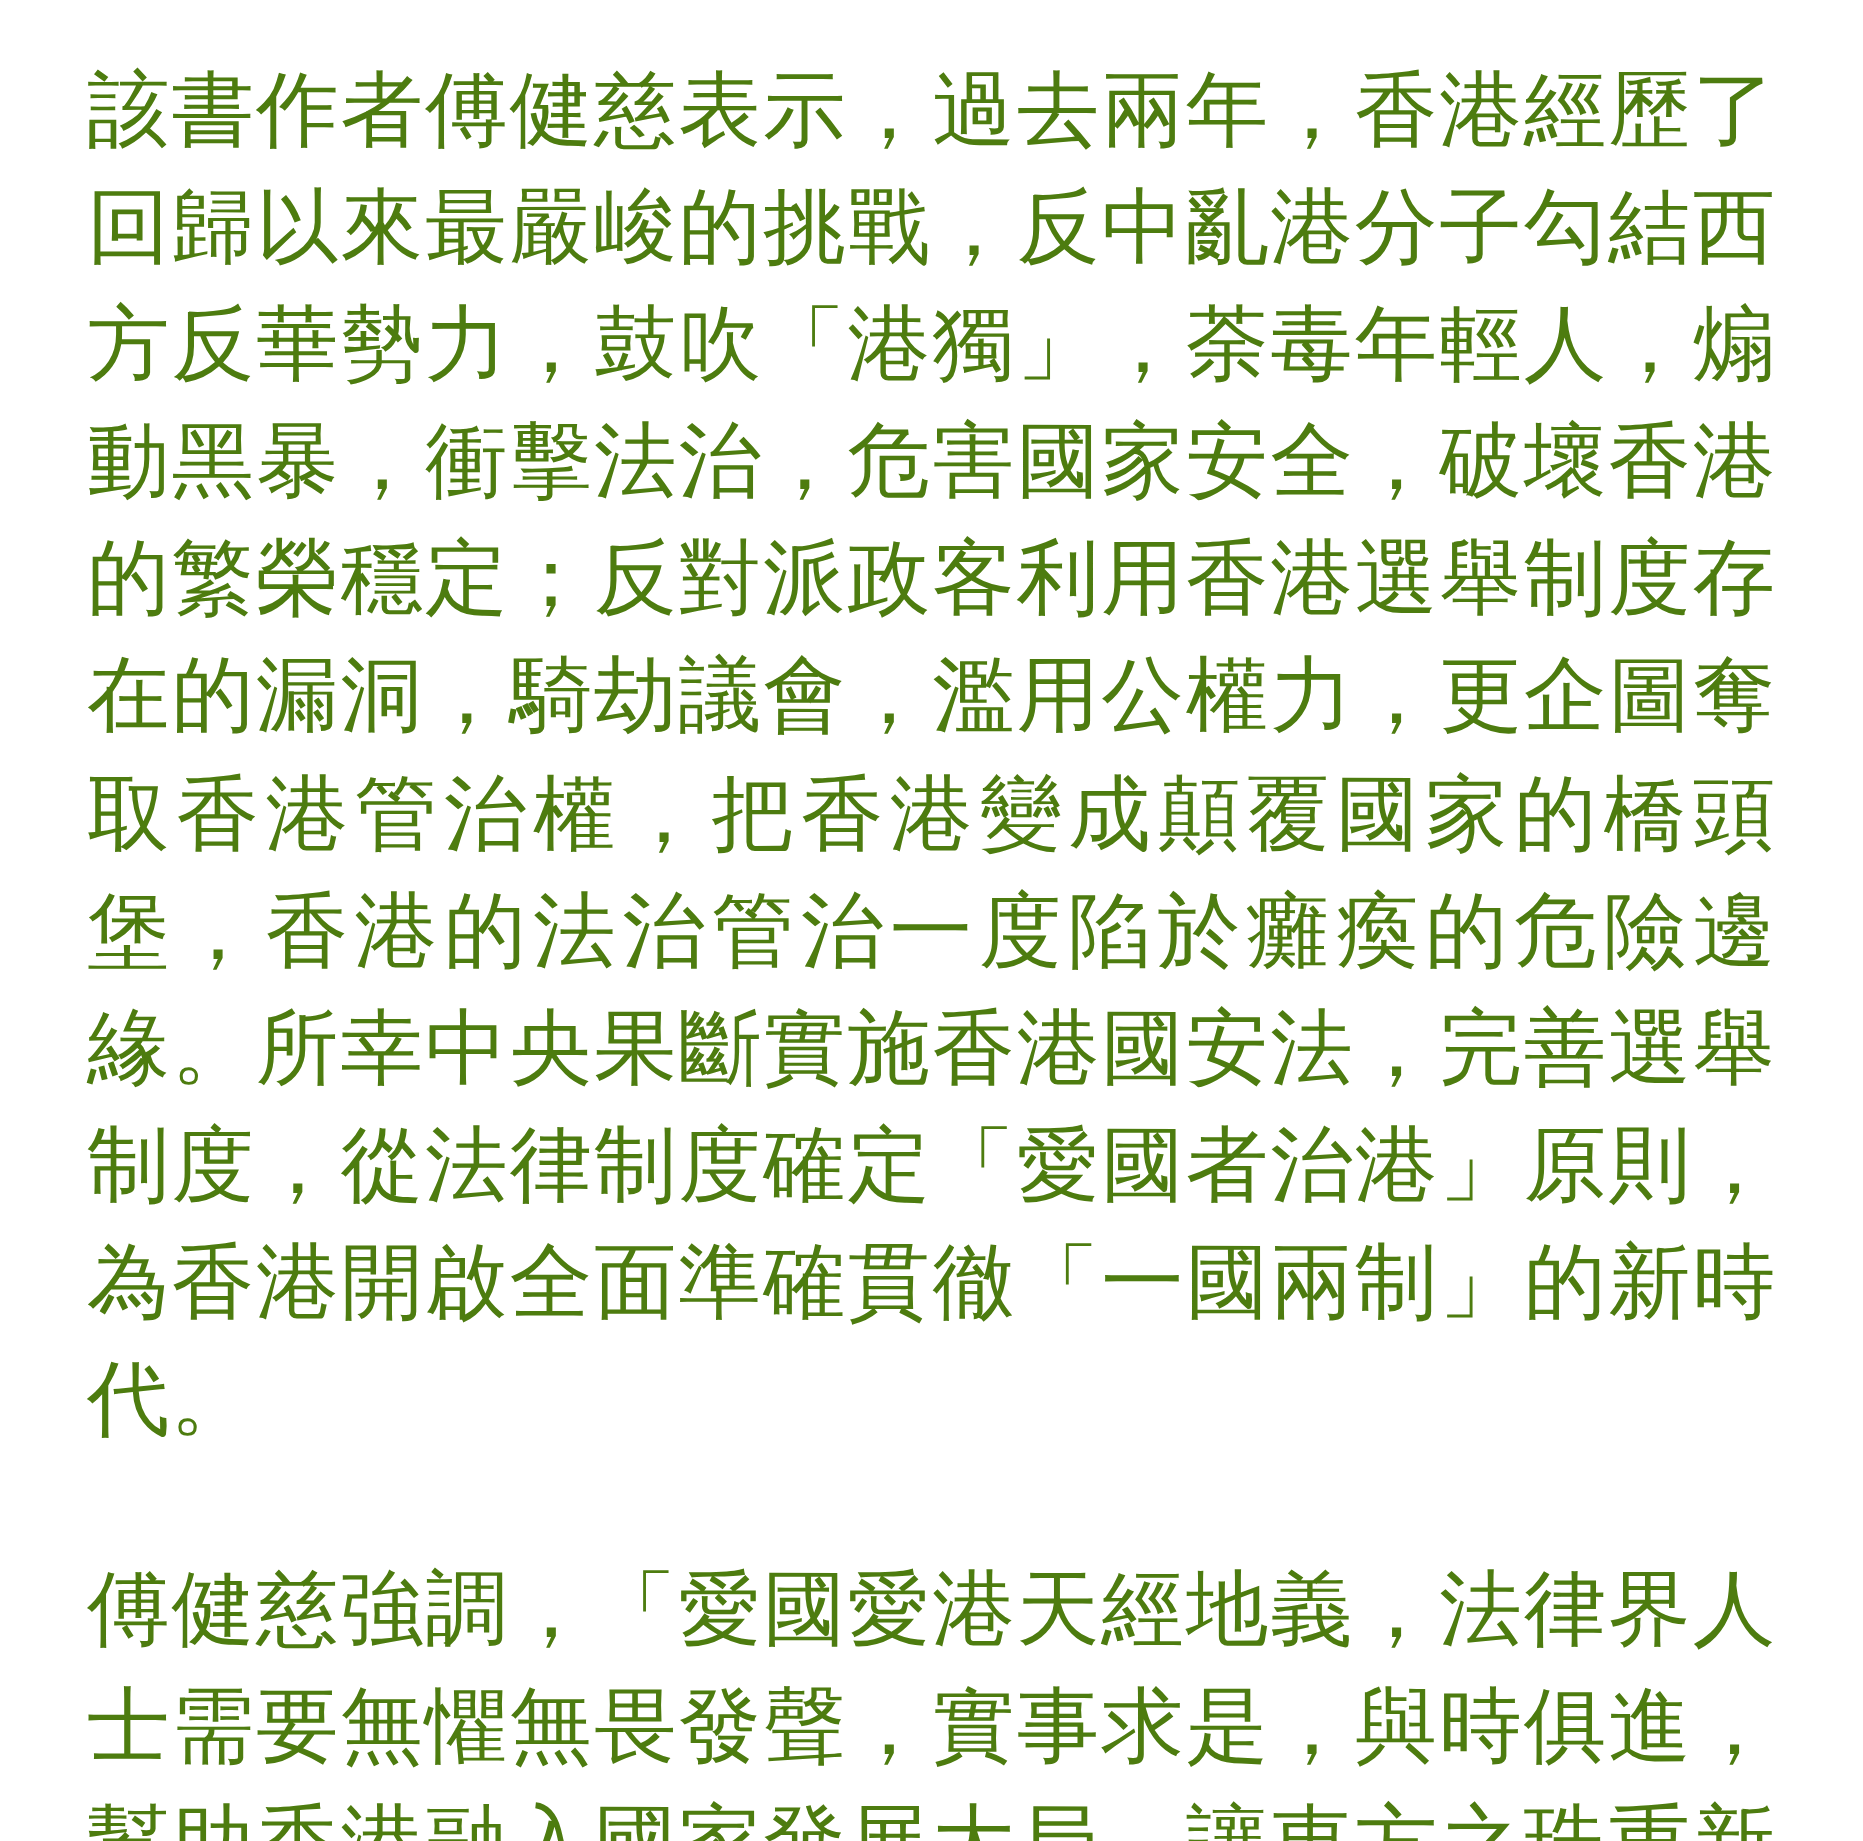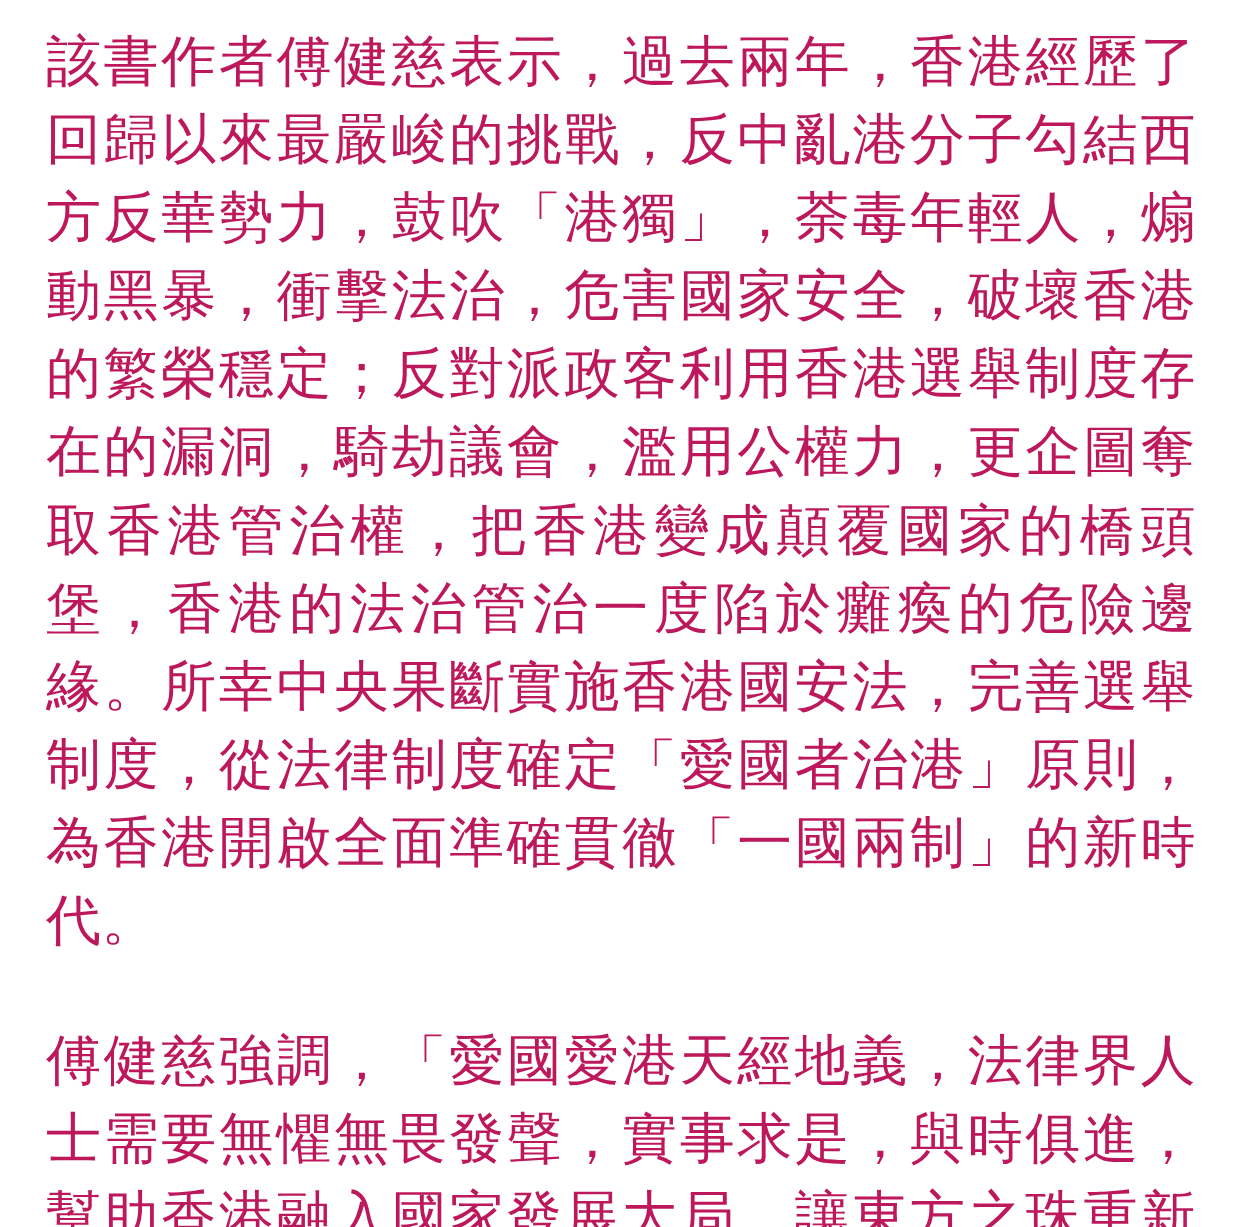--- a/index.html
+++ b/index.html
@@ -18,22 +18,22 @@
     box-sizing: border-box;
     width: 1242px;
     padding: 22px 46px 0 46px;
   }
   .para {
     font-size: 55px;
     line-height: 1.42;
     letter-spacing: 0.5px;
     text-align: justify;
     text-justify: inter-ideograph;
-    margin: 0;
-    color: #be185d;
+    margin: 12px;
+    color: #4d7c0f;
     font-weight: 400;
   }
   .para + .para {
     margin-top: 62px;
   }
 </style>
 </head>
 <body>
 
 <div class="article">

